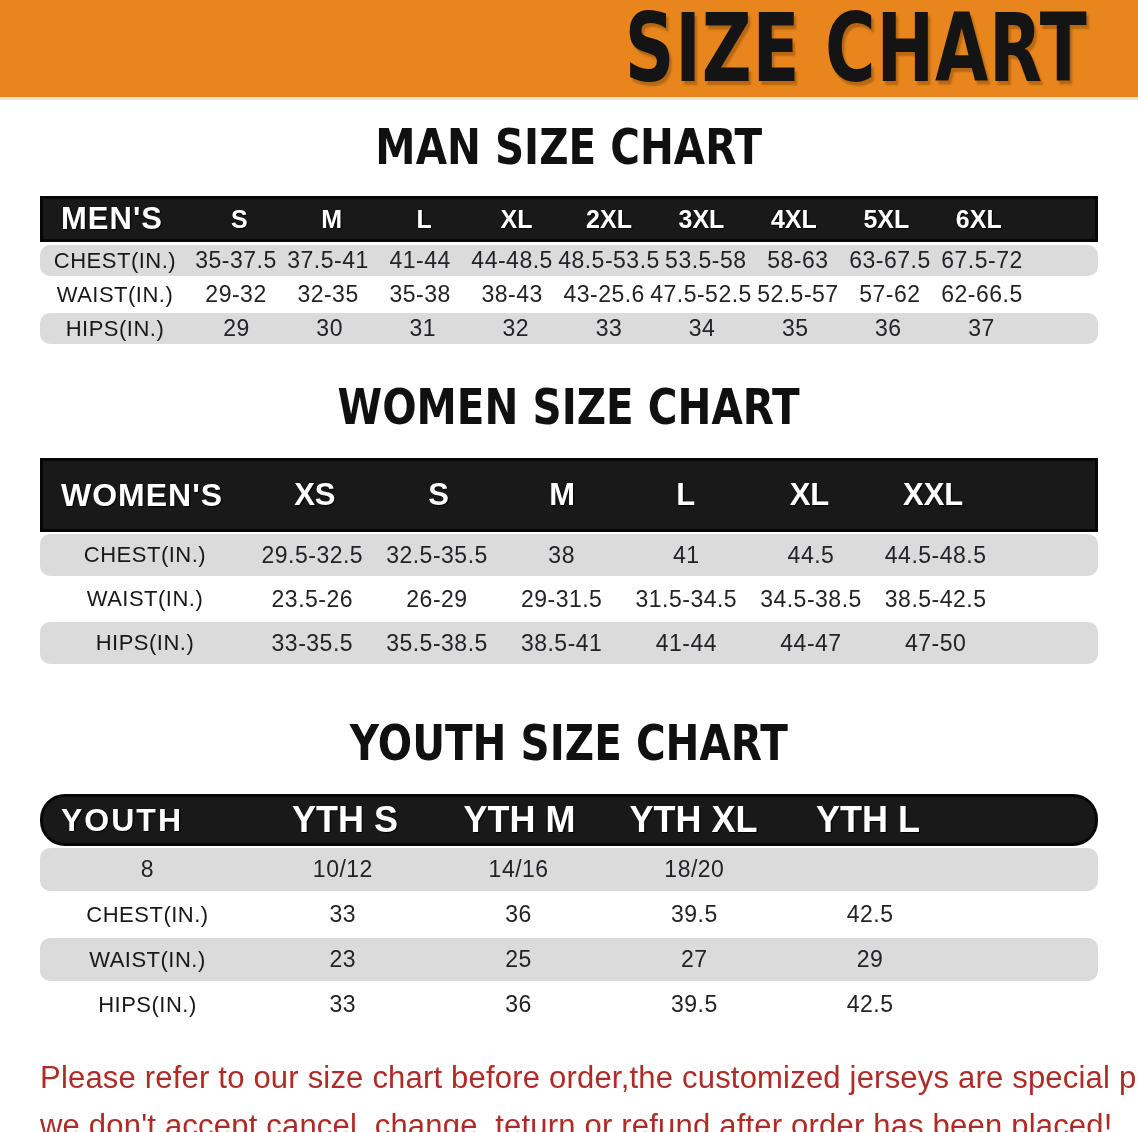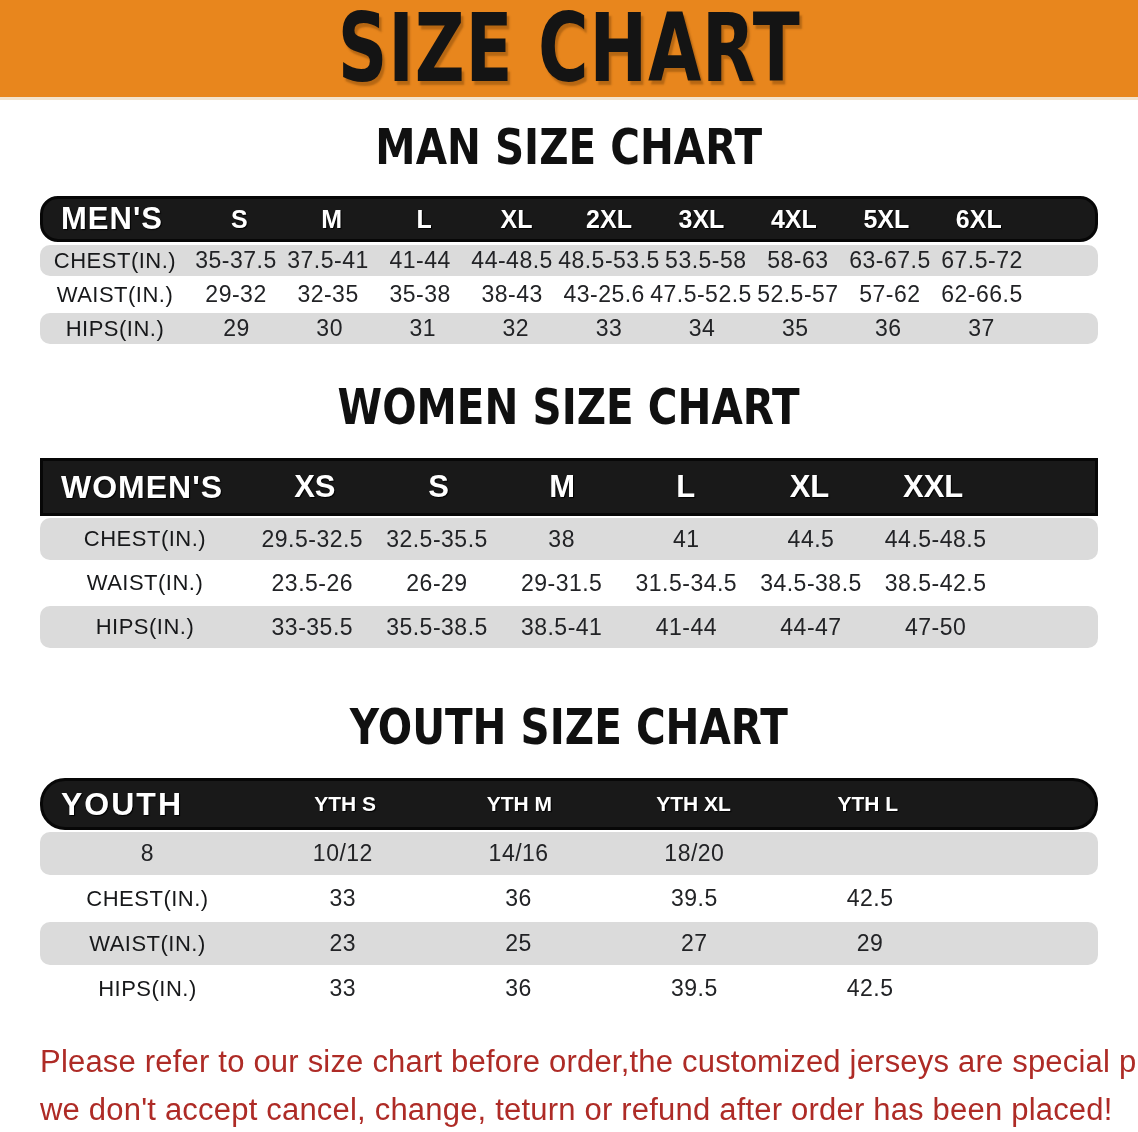--- a/index.html
+++ b/index.html
@@ -7,21 +7,21 @@
   body {
     width:1138px; height:1132px;
     font-family:"Liberation Sans", sans-serif;
     overflow:hidden;
   }
   .page { width:1138px; height:1132px; background:#fff; overflow:hidden; }
 
   
   .banner {
     height:100px; background:#E8861D;
-    display:flex; align-items:center; justify-content:center;
+    display:flex; align-items:center; justify-content:flex-end;
     border-bottom:3px solid #f3e3cd;
   }
   .banner-title {
     display:inline-block;
     font-family:"DejaVu Sans", sans-serif;
     font-weight:800; font-size:84px; color:#141414;
     letter-spacing:1px; line-height:1;
     transform:scale(0.82, 1.12);
     text-shadow:3px 3px 2px rgba(90,45,0,0.35);
     white-space:nowrap;
@@ -65,42 +65,42 @@
   }
   .trow .c.first { font-size:22px; color:#17181a; }
   .row-gray  { background:#DBDBDB; }
   .row-white { background:#ffffff; }
 
   
   .men .thead, .men .trow {
     grid-template-columns:150px repeat(9, 1fr);
     padding-right:70px;
   }
-  .men .thead { height:46px;border-radius:18px; }
+  .men .thead { height:46px; }
   .men .thead .hc { font-size:25px; }
   .men .thead .hc.first { font-size:31px; }
   .men .trow { height:31px; }
 
   
   .women .thead, .women .trow {
     grid-template-columns:210px repeat(6, 1fr);
     padding-right:100px;
   }
-  .women .thead { height:58px; }
+  .women .thead { height:74px; }
   .women .thead .hc { font-size:31px; }
   .women .thead .hc.first { font-size:32px; }
   .women .trow { height:42px; margin-top:2px; }
 
   
   .youth .thead, .youth .trow {
     grid-template-columns:215px repeat(4, 1fr);
     padding-right:140px;
   }
   .youth .thead { height:52px;border-radius:25px; }
-  .youth .thead .hc { font-size:21px; }
+  .youth .thead .hc { font-size:36px; }
   .youth .thead .hc.first { font-size:32px; letter-spacing:2px; }
   .youth .trow { height:43px; margin-top:2px; }
 
   
   .footer-note {
     margin-top:28px; padding:0 30px 0 40px;
     color:#AE2B26; font-size:31px; line-height:48px;
     letter-spacing:0.2px;
   }
   .footer-note .ln { white-space:nowrap; }

